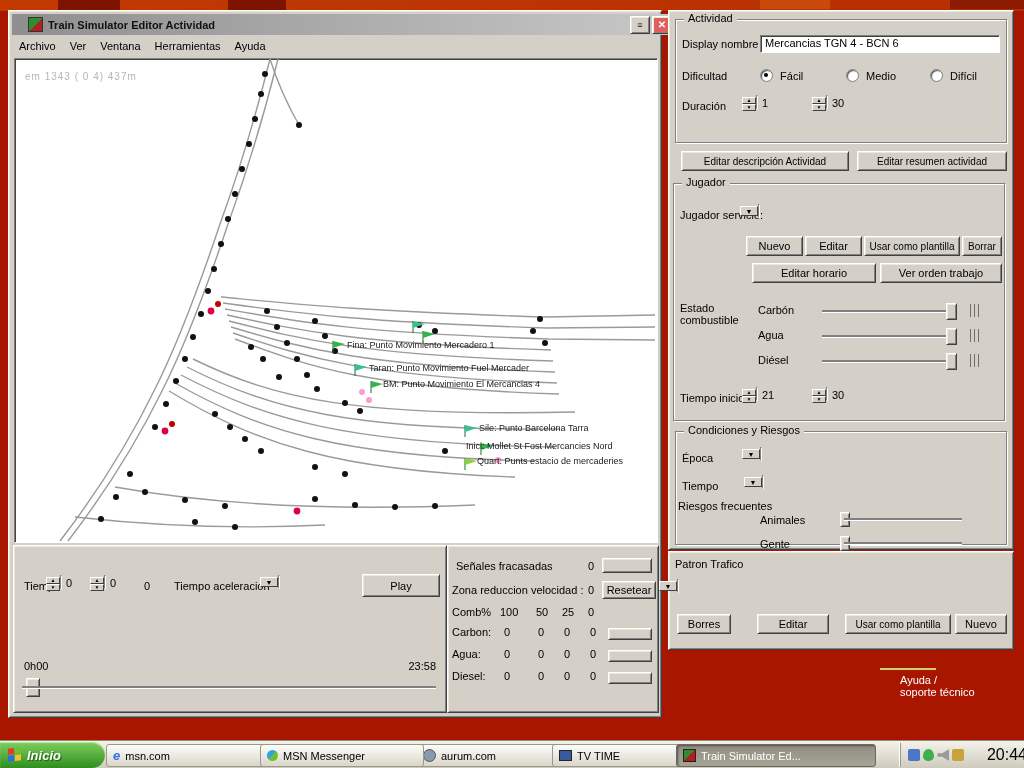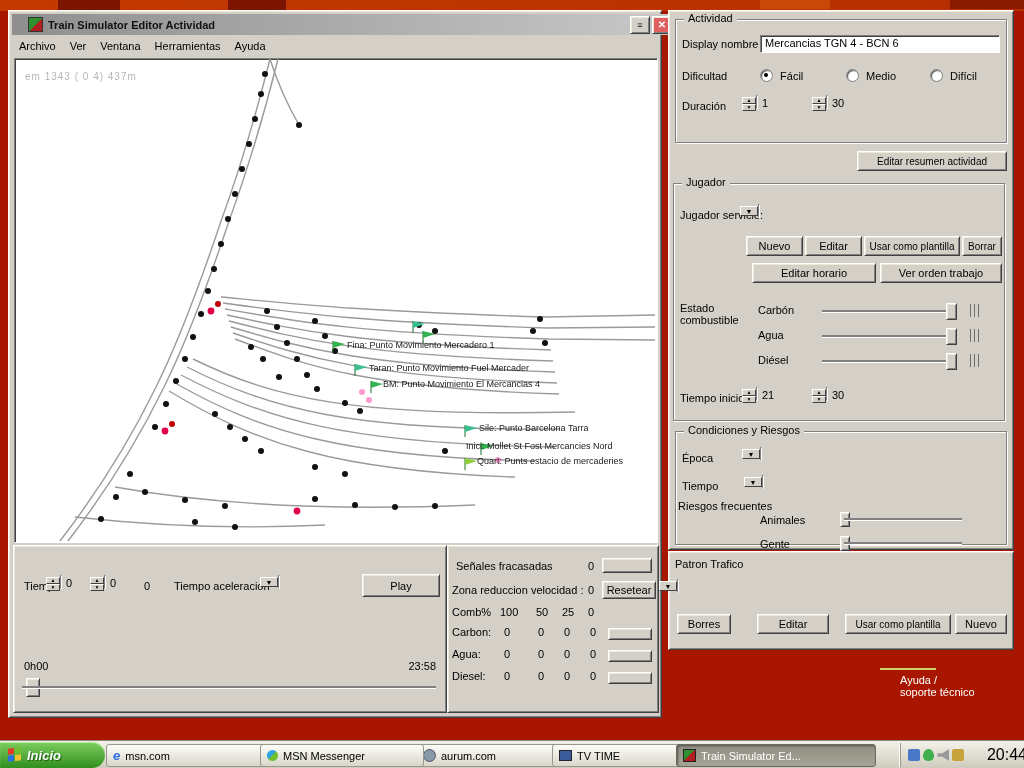--- a/index.html
+++ b/index.html
@@ -327,20 +327,23 @@
     </span>
     <span class="abs spin" style="left:148px;top:76px;width:46px;height:18px">
       <span class="val">30</span>
       <span class="ud">
           <div>▲</div>
           <div>▼</div>
         </span>
     </span>
   </div>
 
+  <span class="abs btn" style="left:12px;top:140px;width:166px;height:18px;font-size:10px">
+    <span>Editar descripción Actividad</span>
+  </span>
   <span class="abs btn" style="left:188px;top:140px;width:148px;height:18px;font-size:10px">
     <span>Editar resumen actividad</span>
   </span>
 
   <div class="abs group" style="left:4px;top:172px;width:330px;height:236px">
     <span class="legend">Jugador</span>
     <span class="abs lbl" style="left:6px;top:25px">Jugador servicio:</span>
     <span class="abs combo" style="left:84px;top:21px;width:240px;height:18px">
       <span class="txt">269003 Mercancias Quimms</span>
       <span class="arrow">▼</span>

